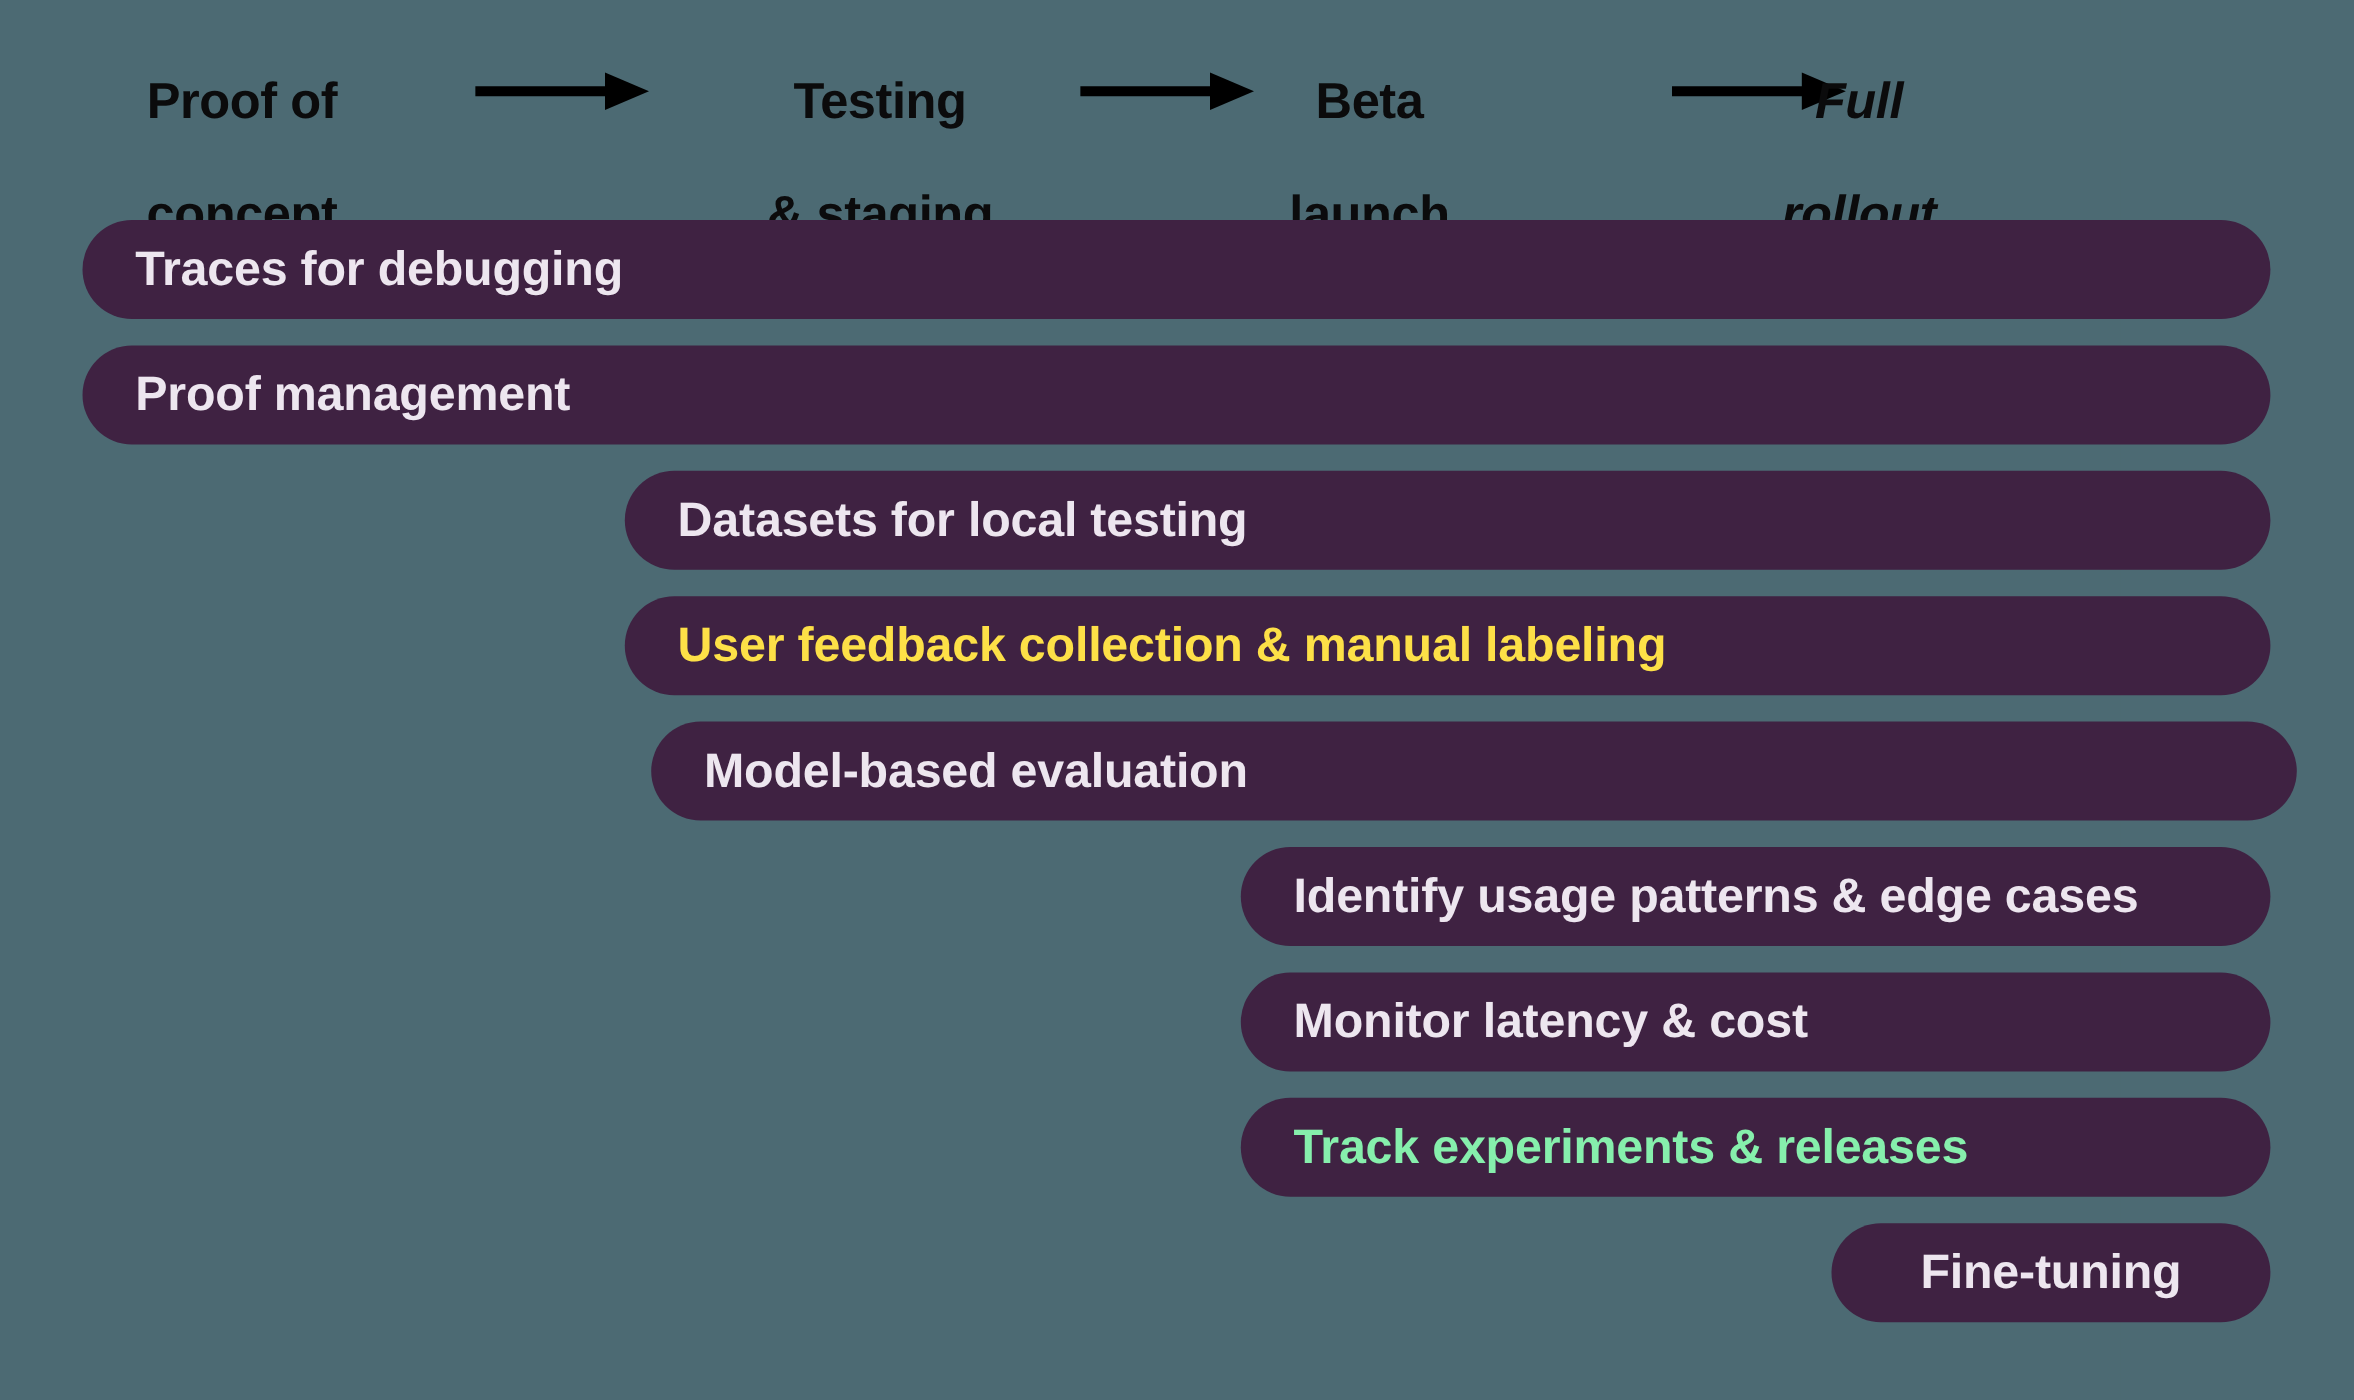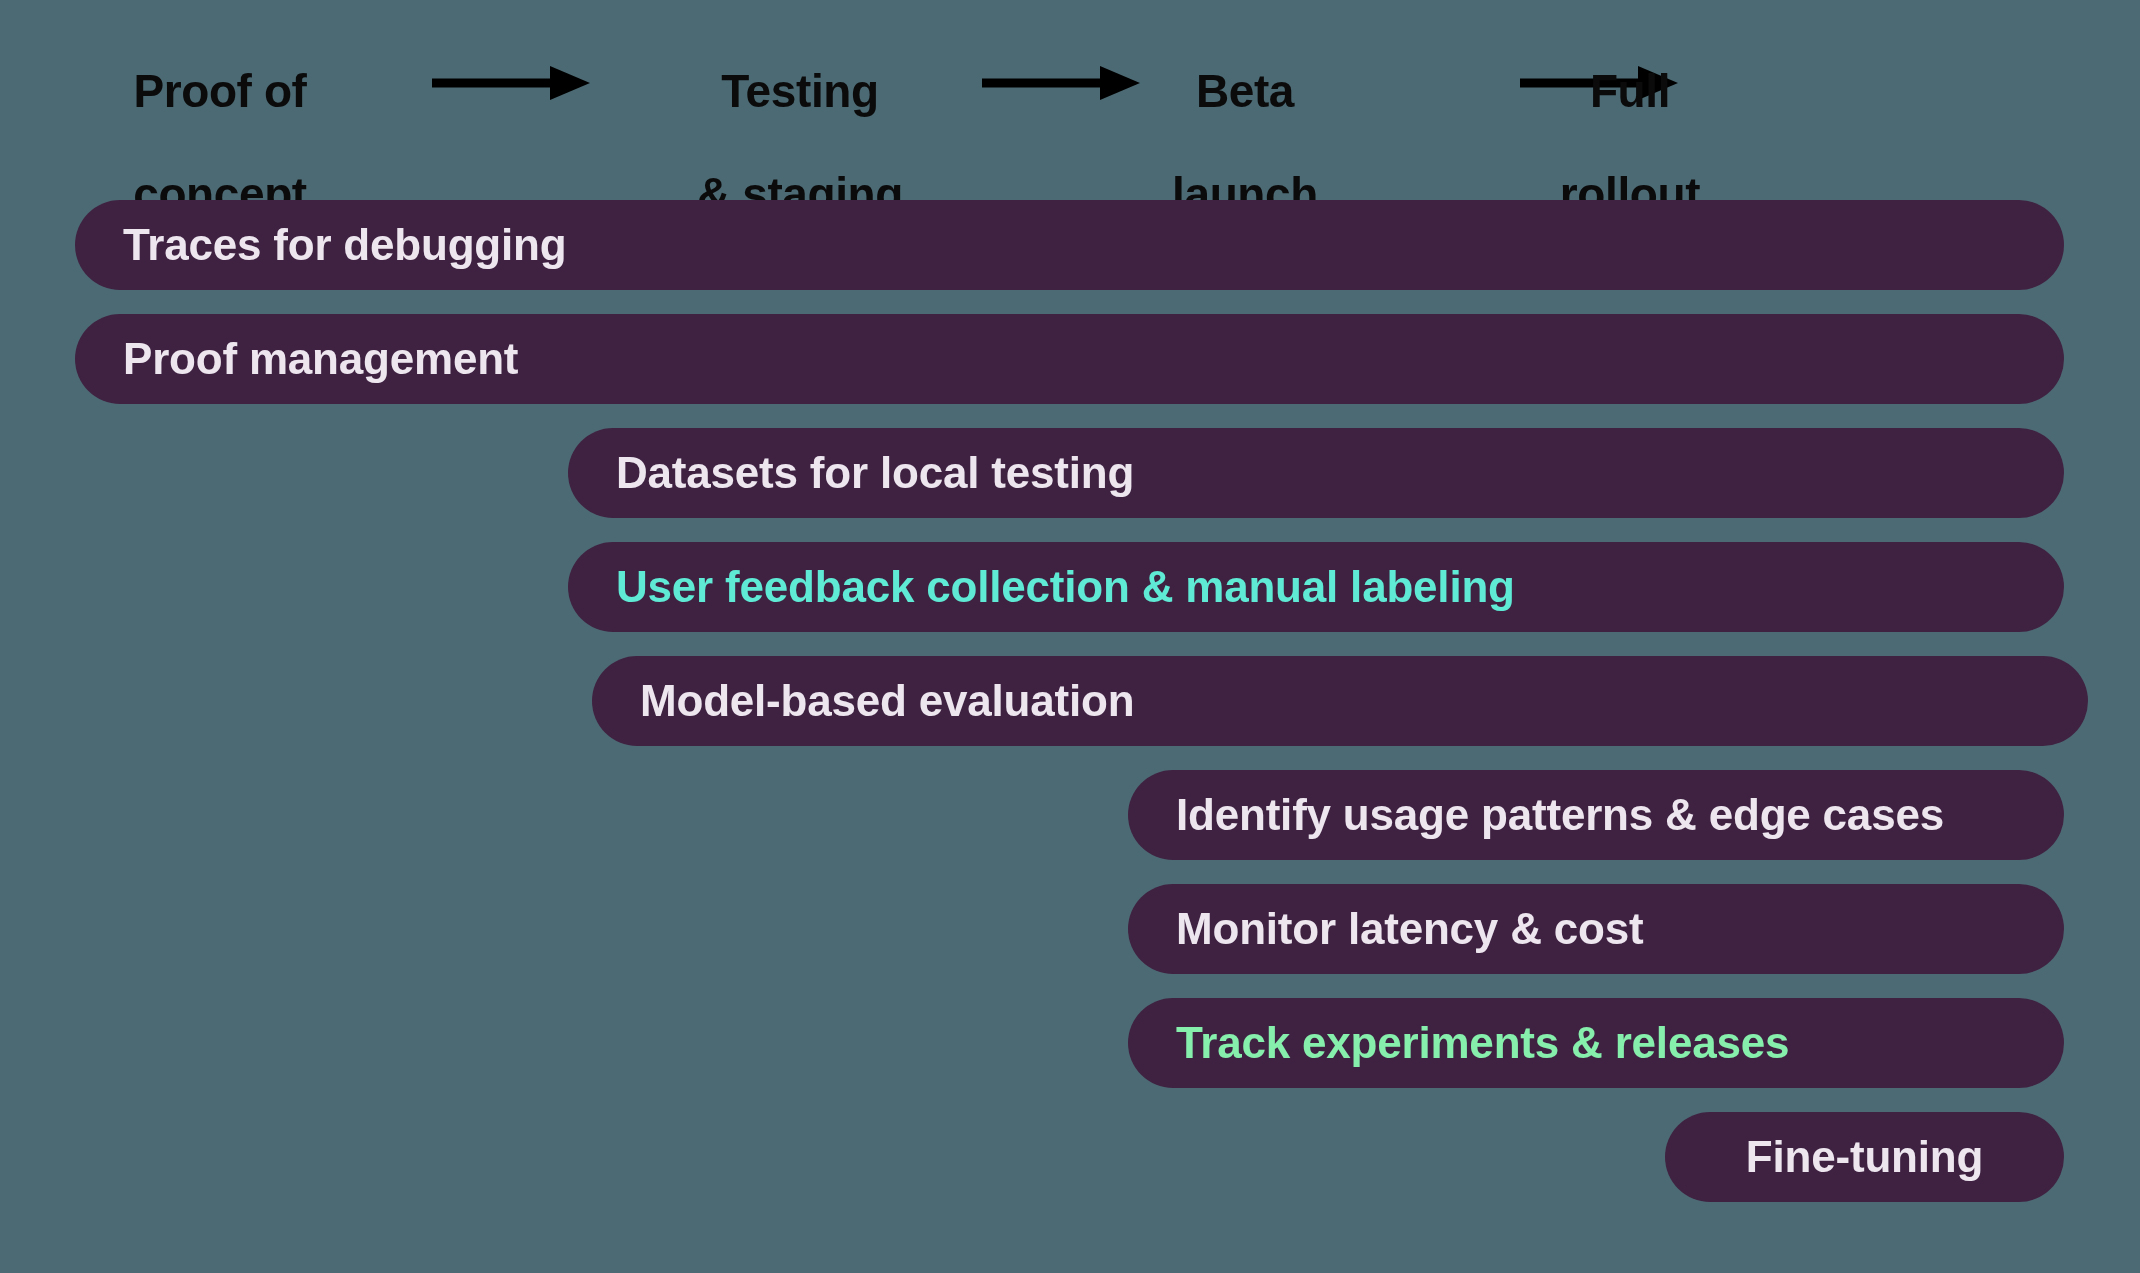--- a/index.html
+++ b/index.html
@@ -38,21 +38,21 @@
     letter-spacing: -0.4px;
     top: 14px;
     white-space: pre-line;
   }
   .stage-line {
     display: block;
   }
   .stage-0 { left: 60px;   width: 320px; }
   .stage-1 { left: 640px;  width: 320px; }
   .stage-2 { left: 1095px; width: 300px; }
-  .stage-3 { left: 1480px; width: 300px; }
+  .stage-3 { left: 1540px; width: 300px; font-style: italic; }
 
   .stage-arrow {
     position: absolute;
     height: 46px;
     top: 60px;
   }
   .arrow-0 { left: 432px;  width: 160px; }
   .arrow-1 { left: 982px;  width: 160px; }
   .arrow-2 { left: 1520px; width: 160px; }
   .stage-arrow svg { display: block; width: 100%; height: 100%; }
@@ -138,21 +138,21 @@
       <div class="bar align-left" style="left: 75px; top: 200px; width: 1989px; height: 90px; background: rgb(63, 34, 66);">
         <span class="bar-label" style="color: rgb(237, 230, 239);">Traces for debugging</span>
       </div>
       <div class="bar align-left" style="left: 75px; top: 314px; width: 1989px; height: 90px; background: rgb(63, 34, 66);">
         <span class="bar-label" style="color: rgb(237, 230, 239);">Proof management</span>
       </div>
       <div class="bar align-left" style="left: 568px; top: 428px; width: 1496px; height: 90px; background: rgb(63, 34, 66);">
         <span class="bar-label" style="color: rgb(237, 230, 239);">Datasets for local testing</span>
       </div>
       <div class="bar align-left" style="left: 568px; top: 542px; width: 1496px; height: 90px; background: rgb(63, 34, 66);">
-        <span class="bar-label" style="color: #5eead4; text-align: right;">User feedback collection &amp; manual labeling</span>
+        <span class="bar-label" style="color: #fde047; text-align: right;">User feedback collection &amp; manual labeling</span>
       </div>
       <div class="bar align-left" style="left: 592px; top: 656px; width: 1496px; height: 90px; background: rgb(63, 34, 66);">
         <span class="bar-label" style="color: rgb(237, 230, 239);">Model-based evaluation</span>
       </div>
       <div class="bar align-left" style="left: 1128px; top: 770px; width: 936px; height: 90px; background: rgb(63, 34, 66);">
         <span class="bar-label" style="color: rgb(237, 230, 239);">Identify usage patterns &amp; edge cases</span>
       </div>
       <div class="bar align-left" style="left: 1128px; top: 884px; width: 936px; height: 90px; background: rgb(63, 34, 66);">
         <span class="bar-label" style="color: rgb(237, 230, 239);">Monitor latency &amp; cost</span>
       </div>

